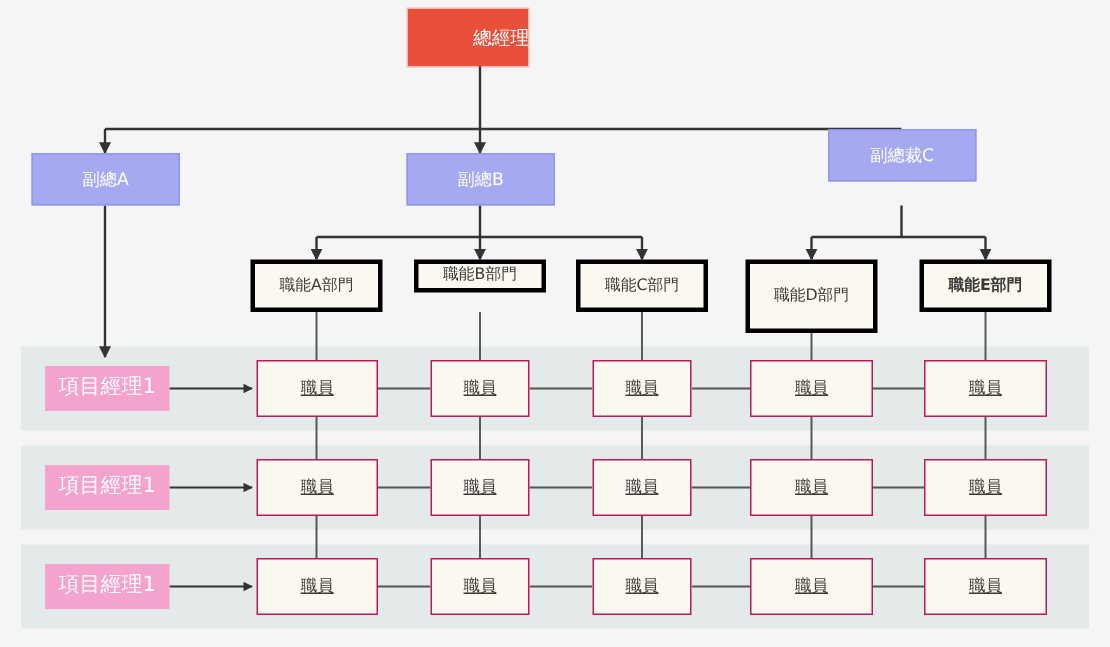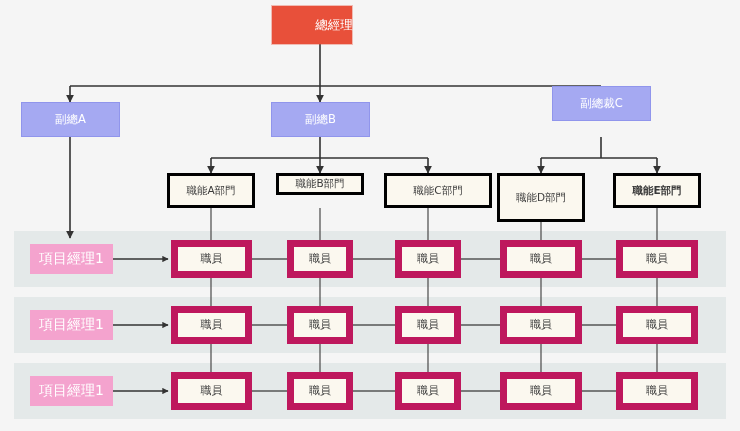--- a/index.html
+++ b/index.html
@@ -41,21 +41,22 @@
   .node-dept{
     background:#FBF8EF;
     color:#3A3A3A;
     font-size:10.5px;
     border:3px solid #000000;
   }
   .node-staff{
     background:#FBF8EF;
     color:#3A3A3A;
     font-size:11px;
-    border:7px solid #be185d;
+    border:1px solid #be185d;
+    text-decoration:underline;
   }
   .node-pm{
     background:#F4A3CE;
     color:#FFFFFF;
     font-size:14px;
     border:none;
   }
 </style>
 </head>
 <body>
@@ -157,21 +158,21 @@
   <div class="node node-vp" style="left:552px;top:86px;width:99px;height:35px;">
     <span>副總裁C</span>
   </div>
 
   <div class="node node-dept" style="left:167px;top:173px;width:88px;height:35px;">
     <span>職能A部門</span>
   </div>
   <div class="node node-dept" style="left:276px;top:173px;width:88px;height:22px;">
     <span>職能B部門</span>
   </div>
-  <div class="node node-dept" style="left:384px;top:173px;width:108px;height:35px;">
+  <div class="node node-dept" style="left:384px;top:173px;width:88px;height:35px;">
     <span>職能C部門</span>
   </div>
   <div class="node node-dept" style="left:497px;top:173px;width:88px;height:49px;">
     <span>職能D部門</span>
   </div>
   <div class="node node-dept" style="left:613px;top:173px;width:88px;height:35px;font-weight:bold;">
     <span>職能E部門</span>
   </div>
 
   <div class="node node-pm" style="left:30px;top:244px;width:83px;height:30px;">

